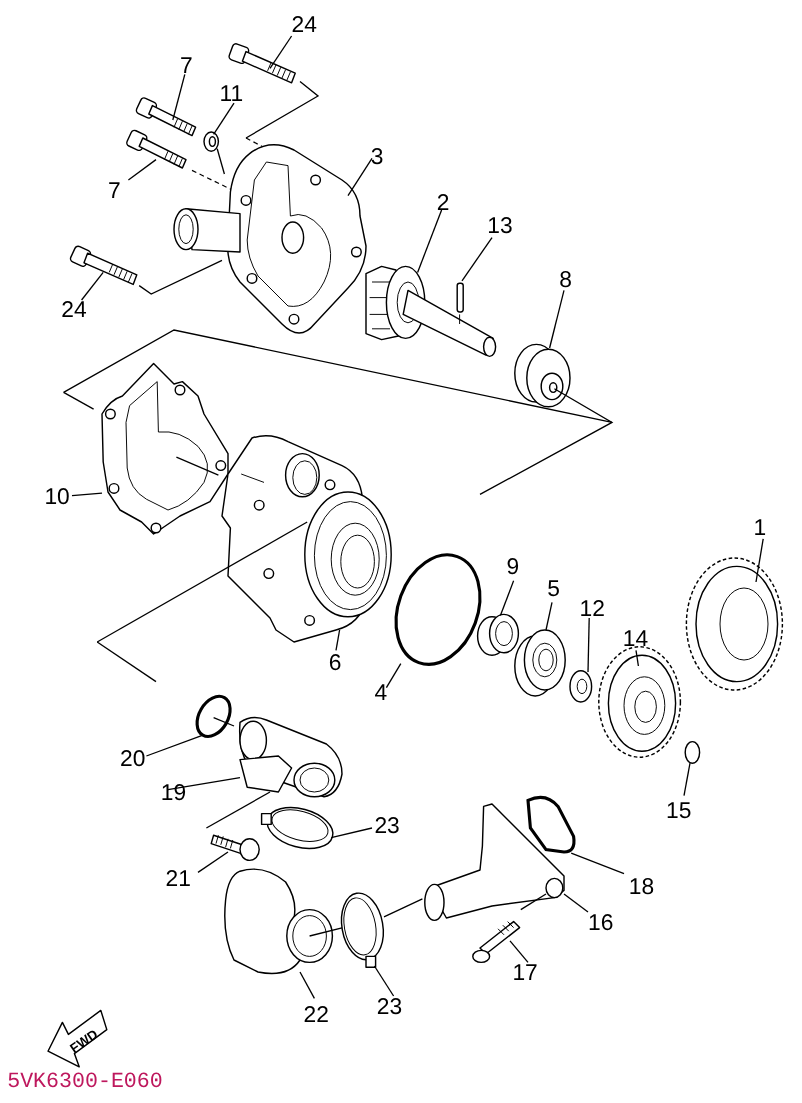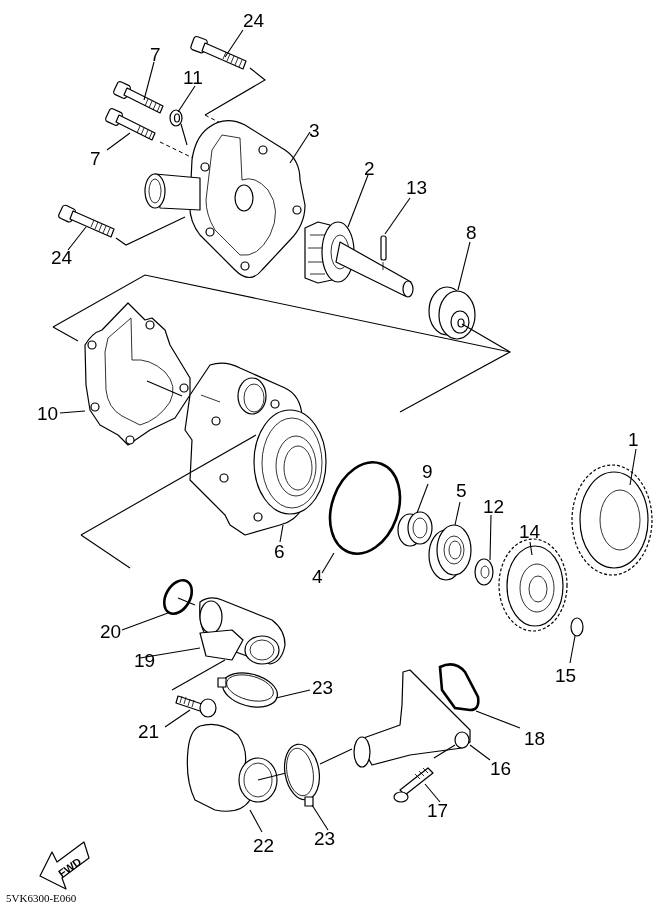--- a/index.html
+++ b/index.html
@@ -4,21 +4,21 @@
 <style>
   html, body { margin:0; padding:0; background:#ffffff; }
   body { width:668px; height:919px; overflow:hidden; position:relative; font-family:"Liberation Sans", sans-serif; }
   #diagram { position:absolute; left:0; top:0; width:668px; height:919px; }
   .ln { stroke:#000; stroke-width:1.1; fill:none; }
   .pt { stroke:#000; stroke-width:1.2; fill:#fff; stroke-linejoin:round; }
   .thin { stroke:#000; stroke-width:0.8; fill:none; }
   .thick { stroke:#000; stroke-width:2.6; fill:none; }
   .dash { stroke:#000; stroke-width:1; fill:none; stroke-dasharray:4 3; }
   .lbl { font-family:"Liberation Sans", sans-serif; font-size:19px; fill:#000; }
-  .code { position:absolute; left:6px; top:892px; font-size:11px; color:#000000; font-family:Liberation Serif, serif; }
+  .code { position:absolute; left:6px; top:892px; font-size:18px; color:#be185d; font-family:Liberation Mono, monospace; }
 </style>
 </head>
 <body>
 
 <svg id="diagram" viewBox="0 0 668 919" xmlns="http://www.w3.org/2000/svg">
 
   <g>
     <rect class="pt" x="-8" y="-7" width="14" height="14" rx="3" transform="translate(200,45) rotate(20)"></rect>
     <path class="pt" d="M205 43 L246 61 L243 69 L202 51 Z"></path>
     <path class="thin" d="M226 52 l-3 7 M230 54 l-3 7 M234 56 l-3 7 M238 58 l-3 7 M242 60 l-3 7"></path>

